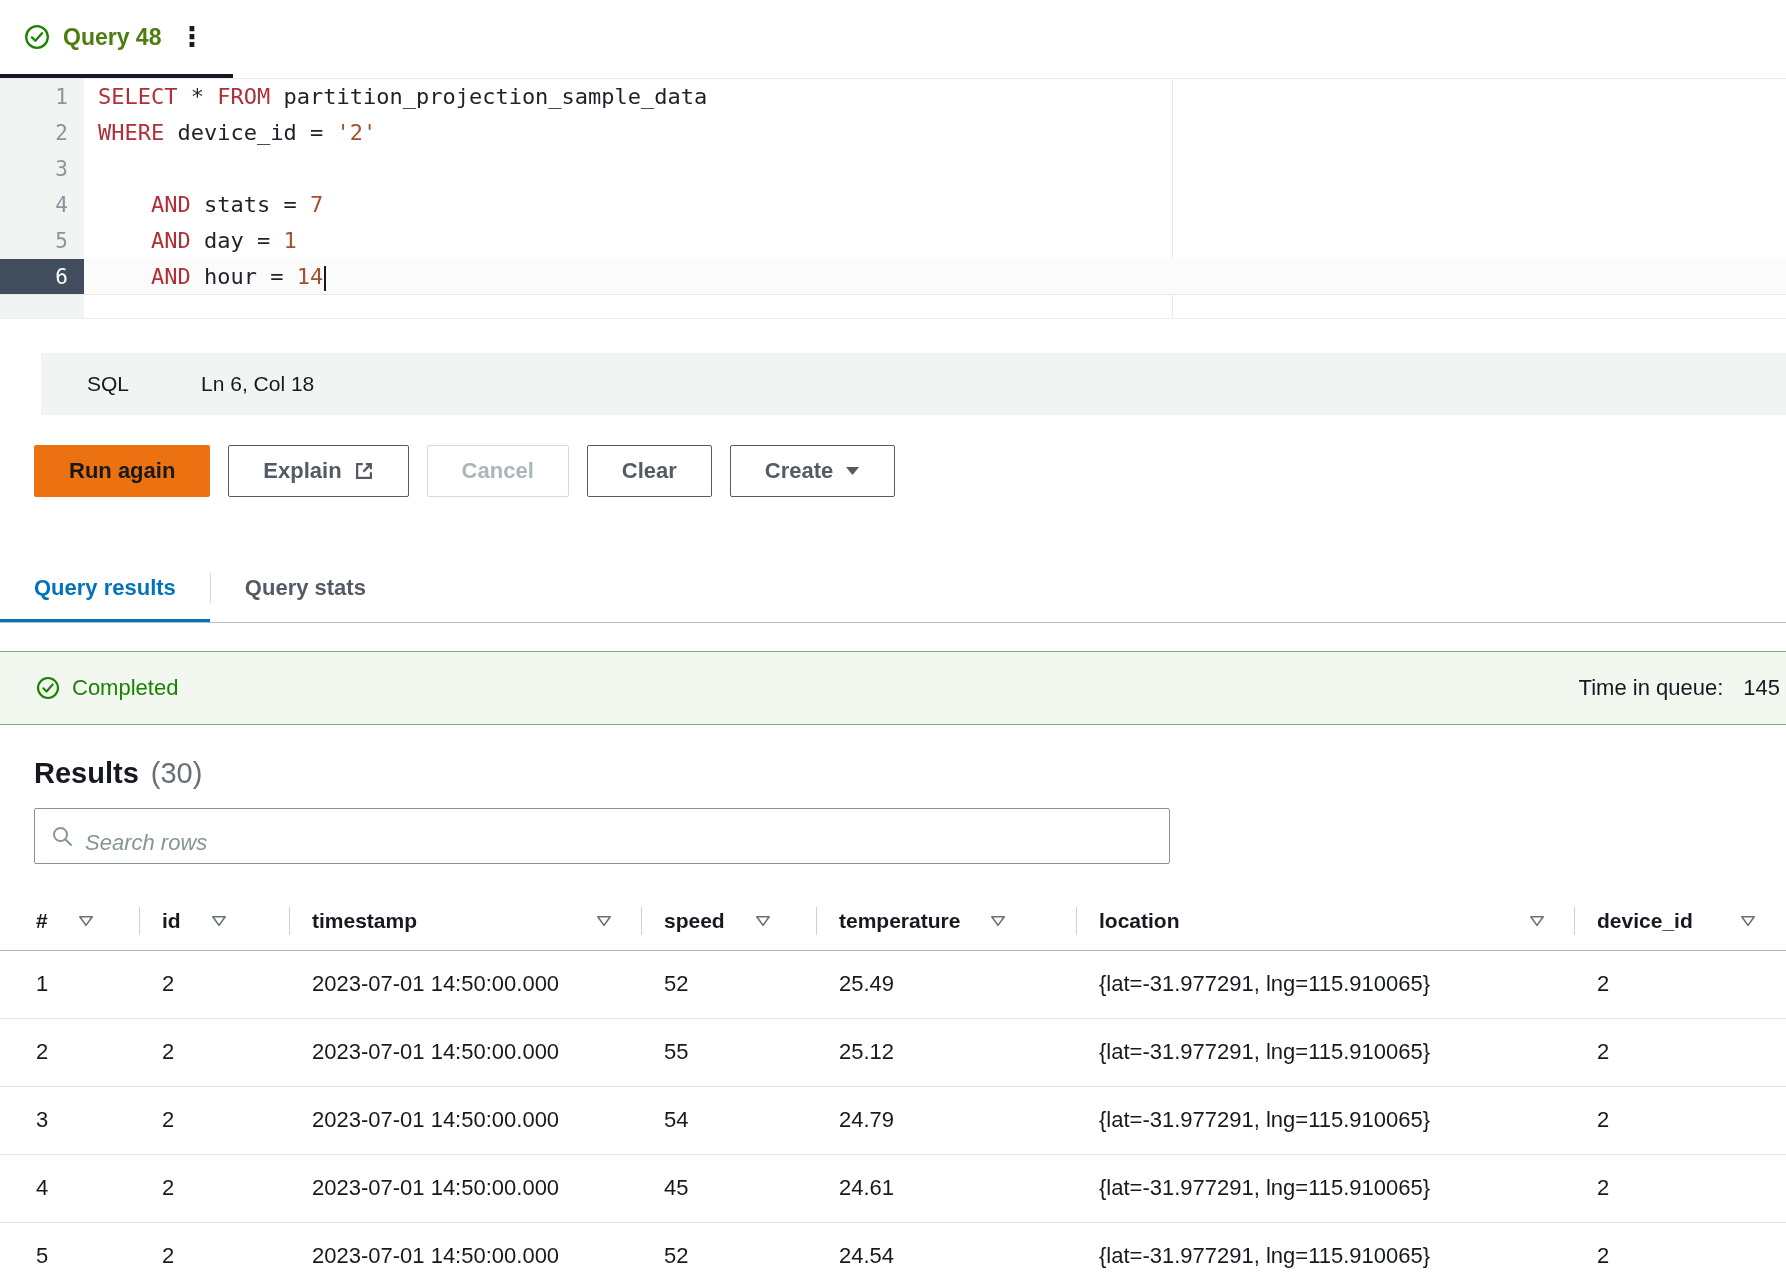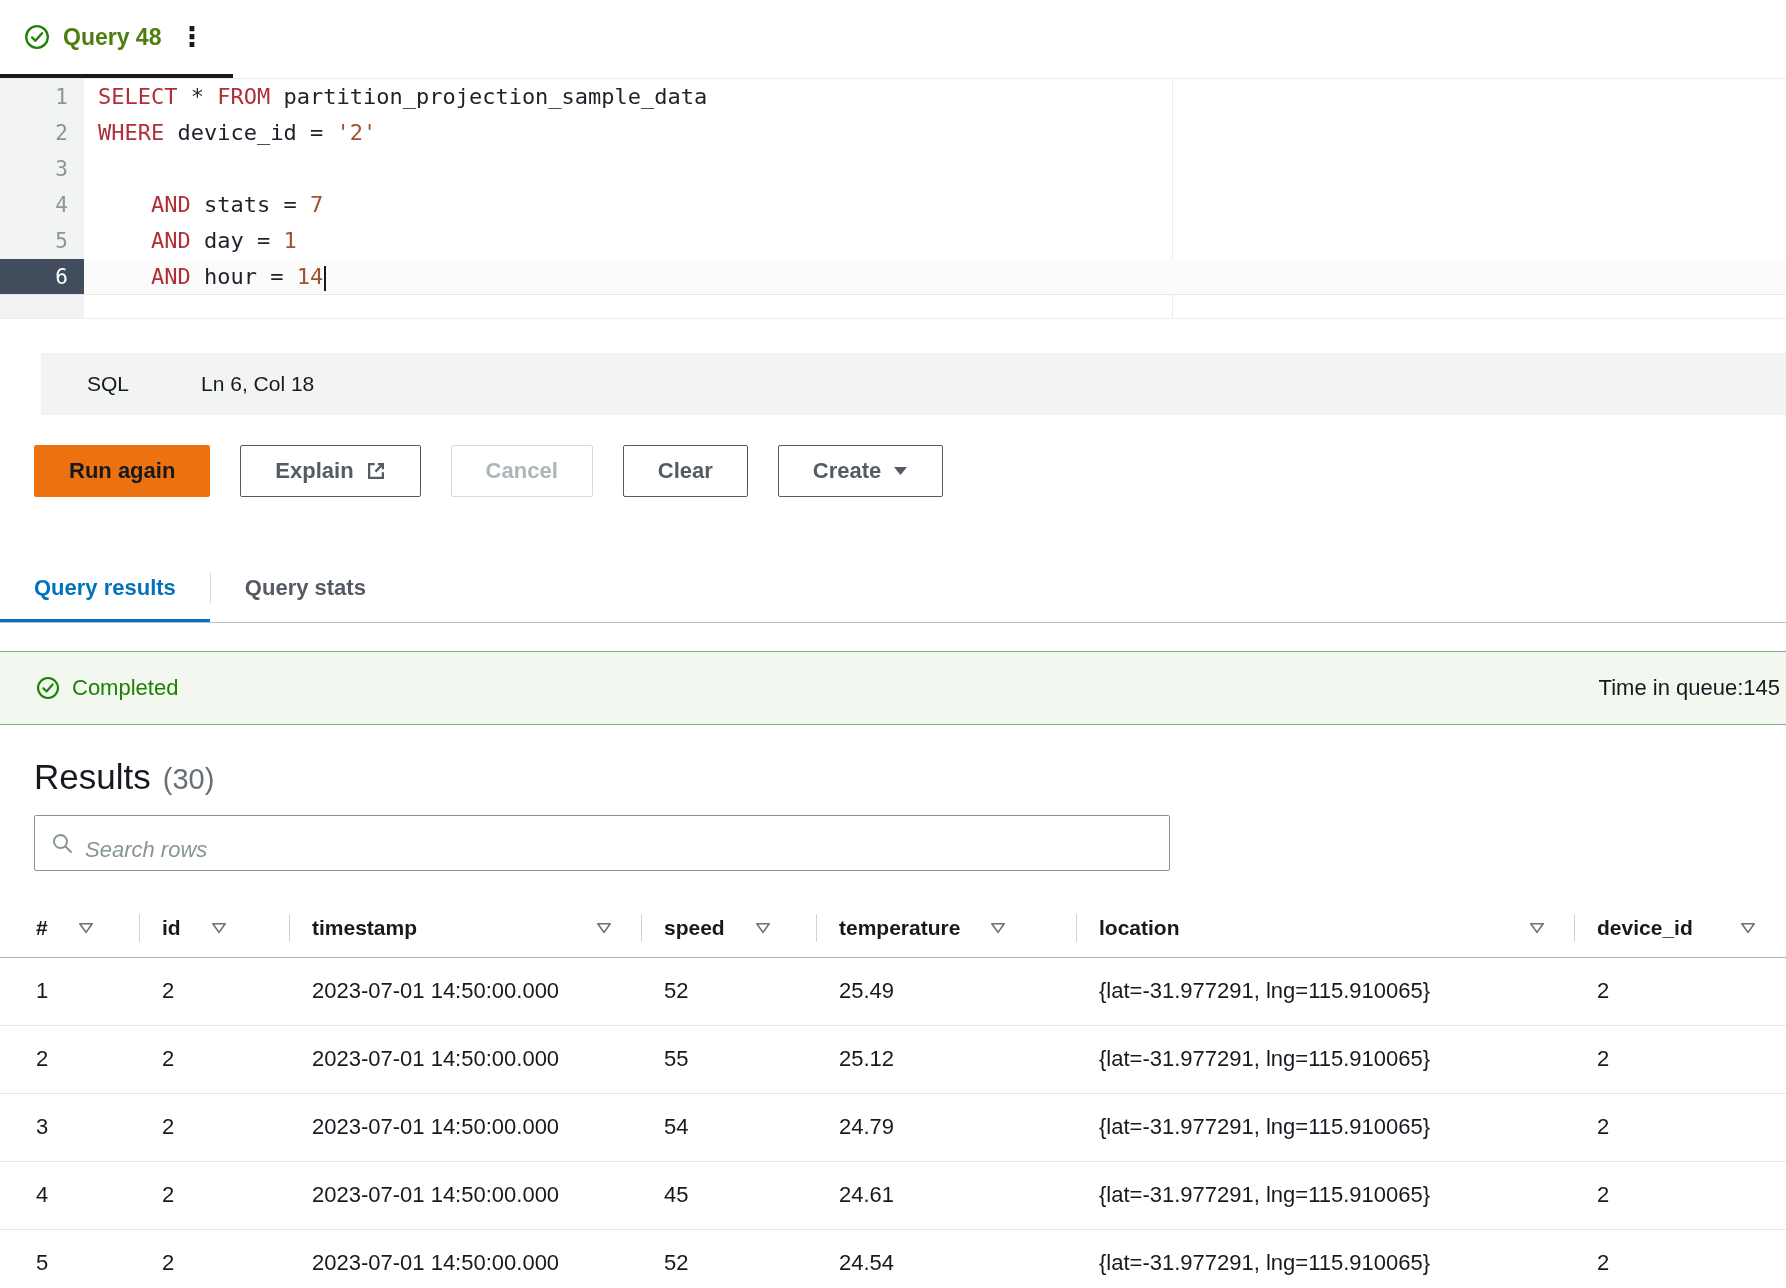--- a/index.html
+++ b/index.html
@@ -31,44 +31,44 @@
   .tk-op { color:#1d2129; }
   .tk-num { color:#a0522d; }
   .tk-str { color:#a0522d; }
   .cursor { display:inline-block; width:2px; height:25px; background:#16191f; vertical-align:middle; margin-left:1px; }
 
   
   .statusbar { margin-top:34px; height:62px; background:#f2f3f3; display:flex; align-items:center;
     padding-left:46px; gap:72px; font-size:21px; color:#16191f;margin-left:41px; }
 
   
-  .toolbar { margin-top:30px; padding-left:34px; display:flex; gap:30px; height:52px;align-items:flex-end; }
+  .toolbar { margin-top:30px; padding-left:34px; display:flex; gap:18px; height:52px;align-items:flex-end; }
   .btn { height:52px; border-radius:2px; font-size:22px; font-weight:700; padding:0 34px;
     display:inline-flex; align-items:center; gap:12px; font-family:inherit; background:#fff; cursor:pointer; }
   .btn.primary { background:#ec7211; border:1px solid #ec7211; color:#17191d; }
   .btn.secondary { border:1px solid #545b64; color:#545b64; }
   .btn.disabled { border:1px solid #d5dbdb; color:#aab7b8; cursor:default; }
 
   
   .tabs { margin-top:56px; height:70px; display:flex; align-items:stretch; border-bottom:1px solid #b9c0c6; }
   .rtab { display:flex; align-items:center; padding:0 34px; font-size:22px; font-weight:700; color:#545b64; cursor:pointer; }
   .rtab.active { color:#0073bb; box-shadow: inset 0 -3px 0 #0073bb; }
   .tab-divider { width:1px; height:30px; background:#d5dbdb; align-self:center; }
 
   
   .banner { margin-top:28px; height:74px; background:#f2f8f0; border-top:1px solid #8aa884; border-bottom:1px solid #8aa884;
     display:flex; align-items:center; justify-content:space-between; padding:0 6px 0 36px; font-size:22px; overflow:hidden; }
   .banner-left { display:flex; align-items:center; gap:12px; color:#1d8102; }
-  .banner-right { display:flex; align-items:center; white-space:nowrap;justify-content:center; }
+  .banner-right { display:flex; align-items:center; gap:20px; white-space:nowrap;justify-content:center; }
   .banner-right .queue-label { color:#16191f; }
   .banner-right .queue-value { color:#16191f; }
 
   
   .results-head { margin-top:32px; padding-left:34px; display:flex; align-items:baseline; gap:12px; }
-  .results-title { font-size:35px; font-weight:400; }
+  .results-title { font-size:29px; font-weight:700; }
   .results-count { font-size:29px; color:#687078; font-weight:400; }
 
   .searchbox { margin-top:18px; margin-left:34px; width:1136px; height:56px; border:1px solid #879596;
     border-radius:2px; display:flex; align-items:center; padding:0 16px; gap:12px; background:#fff; }
   .search-input { border:none; outline:none; flex:1; font-size:22px; font-family:inherit; color:#8b5cf6; background:transparent;margin-top:14px; }
   .search-input::placeholder { font-style:italic; color:#879596; }
 
   
   table.results-table { margin-top:28px; width:1786px; border-collapse:collapse; table-layout:fixed; }
   thead th { height:58px; border-bottom:1px solid #a9b4ba; font-size:21px; font-weight:700; text-align:left;

